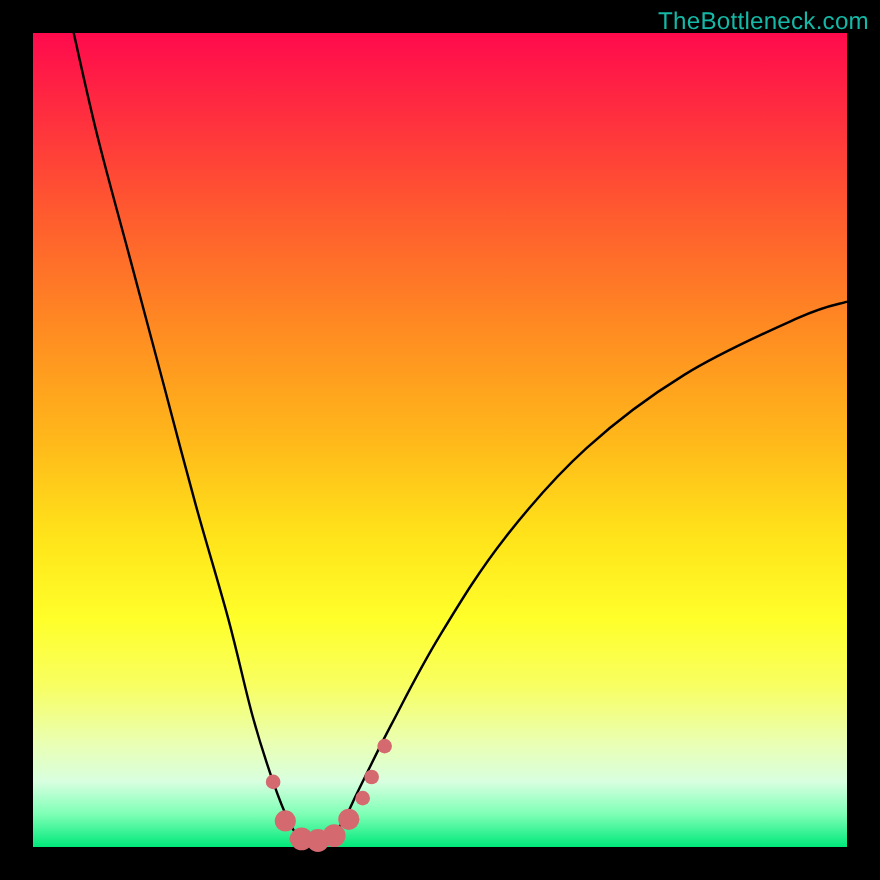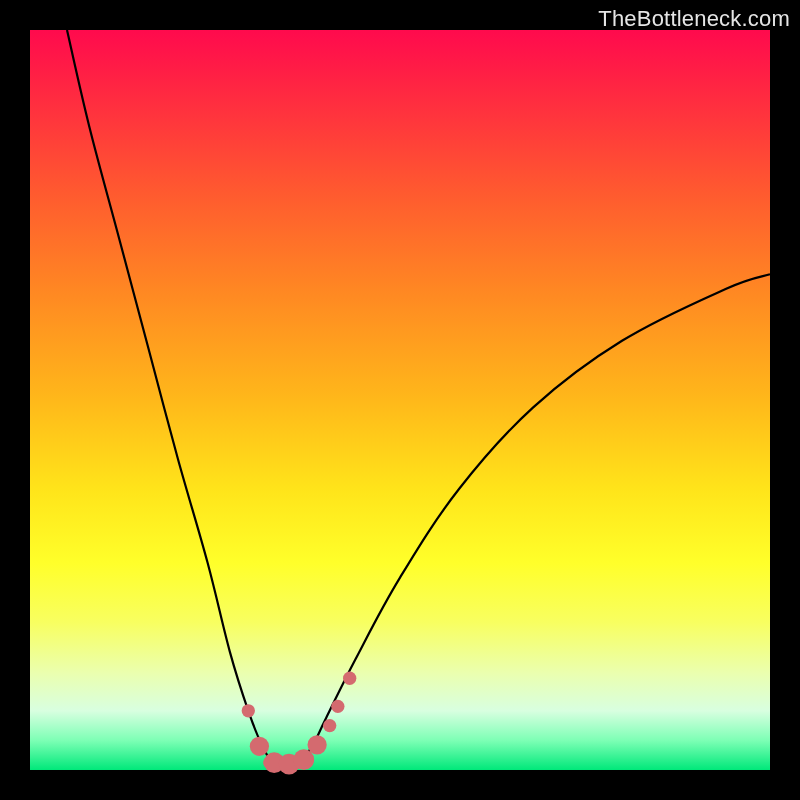--- a/index.html
+++ b/index.html
@@ -38,21 +38,21 @@
       #eaffb0 87%,
       #d8ffe0 92%,
       #7dffb5 96%,
       #00e87a 100%
     );
   }
   .watermark {
     position: absolute;
     top: 6px;
     right: 10px;
-    color: #e5e5e5;
+    color: #14b8a6;
     font-size: 22px;
     letter-spacing: 0.2px;
     user-select: none;
   }
   svg.curve-layer {
     position: absolute;
     left: 0;
     top: 0;
     width: 740px;
     height: 740px;

